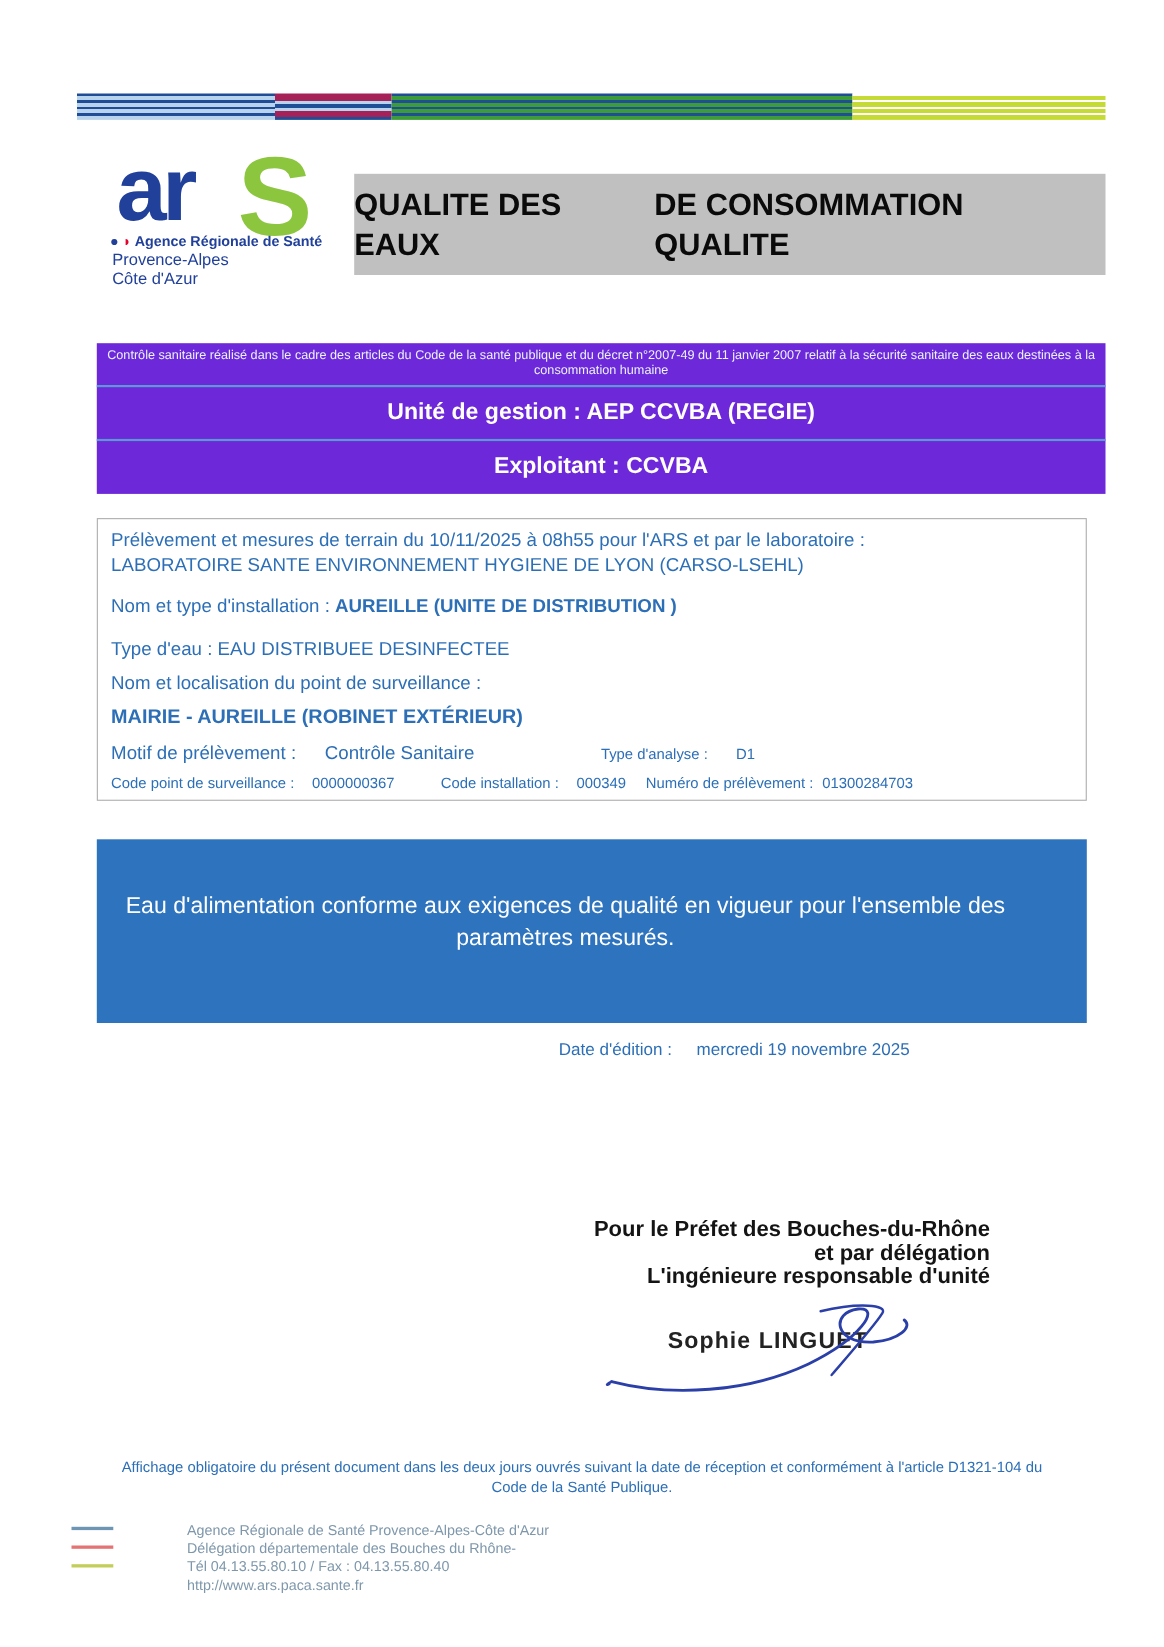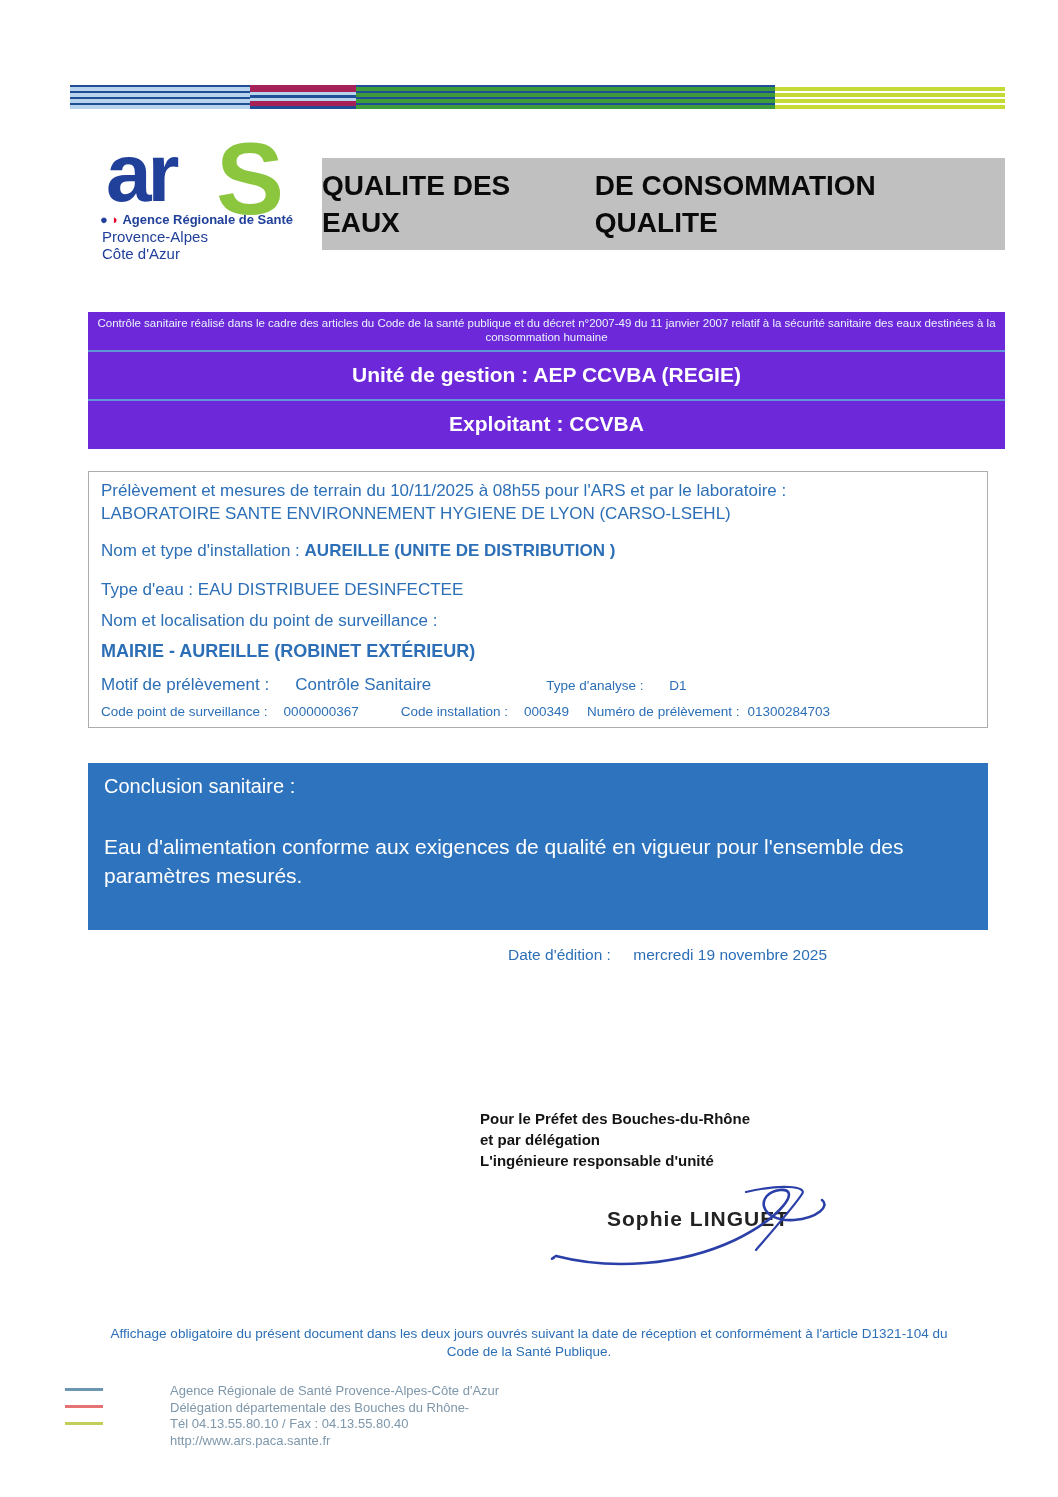--- a/index.html
+++ b/index.html
@@ -57,29 +57,29 @@
   .d-row8 .l2{margin-left:42px;}
   .d-row8 .v2{margin-left:16px;}
   .d-row8 .l3{margin-left:18px;}
   .d-row8 .v3{margin-left:8px;}
   .bold{font-weight:bold;}
 
   
   .conclusion{left:88px;top:763px;width:900px;height:167px;background:#2E73BE;color:#ffffff;
     box-sizing:border-box;padding:12px 16px;}
   .conclusion .c-title{font-size:20px;}
-  .conclusion .c-body{margin-top:34px;font-size:21px;line-height:29px;max-width:820px;}
+  .conclusion .c-body{margin-top:34px;font-size:21px;line-height:29px;max-width:820px;text-align:center;}
 
   
   .edition{left:508px;top:946px;font-size:15.5px;color:#2C6FB7;}
   .edition .val{margin-left:18px;}
 
   
-  .stamp{left:480px;top:1108px;width:420px;text-align:left;color:#141414;
-    font-size:15px;line-height:21px;font-weight:600;}
+  .stamp{left:480px;top:1108px;width:420px;text-align:right;color:#141414;
+    font-size:20px;line-height:21px;font-weight:600;}
 
   .sig-name{left:607px;top:1207px;font-size:21px;font-weight:600;color:#222;letter-spacing:1px;}
   .sig-svg{left:550px;top:1178px;}
 
   
   .notice{left:99px;top:1325px;width:860px;text-align:center;color:#2C6FB7;font-size:13.5px;line-height:18px;}
 
   
   .dashes{left:65px;top:1388px;width:38px;}
   .dash{height:3px;width:38px;margin-bottom:14px;}
@@ -148,21 +148,20 @@
     <span>Code point de surveillance :</span>
     <span class="v1">0000000367</span>
     <span class="l2">Code installation :</span>
     <span class="v2">000349</span>
     <span class="l3">Numéro de prélèvement :</span>
     <span class="v3">01300284703</span>
   </div>
 </div>
 
 <div class="abs conclusion">
-  <div class="c-title">Conclusion sanitaire :</div>
   <div class="c-body">Eau d'alimentation conforme aux exigences de qualité en vigueur pour l'ensemble des paramètres mesurés.</div>
 </div>
 
 <div class="abs edition">
   <span>Date d'édition :</span>
   <span class="val">mercredi 19 novembre 2025</span>
 </div>
 
 <div class="abs stamp">
   <div>Pour le Préfet des Bouches-du-Rhône</div>

